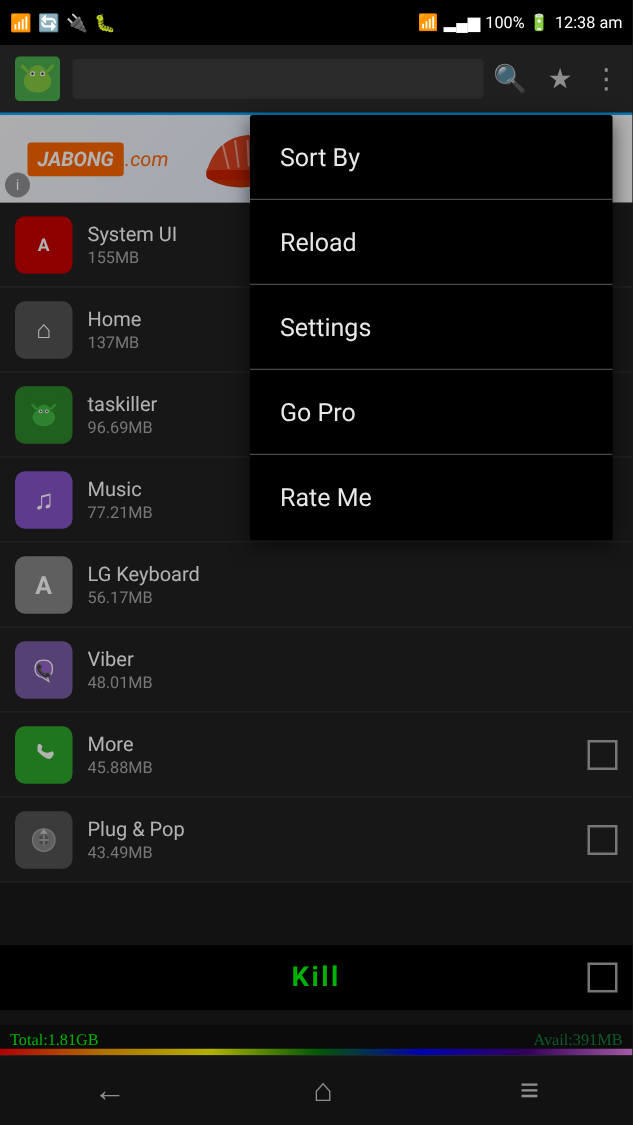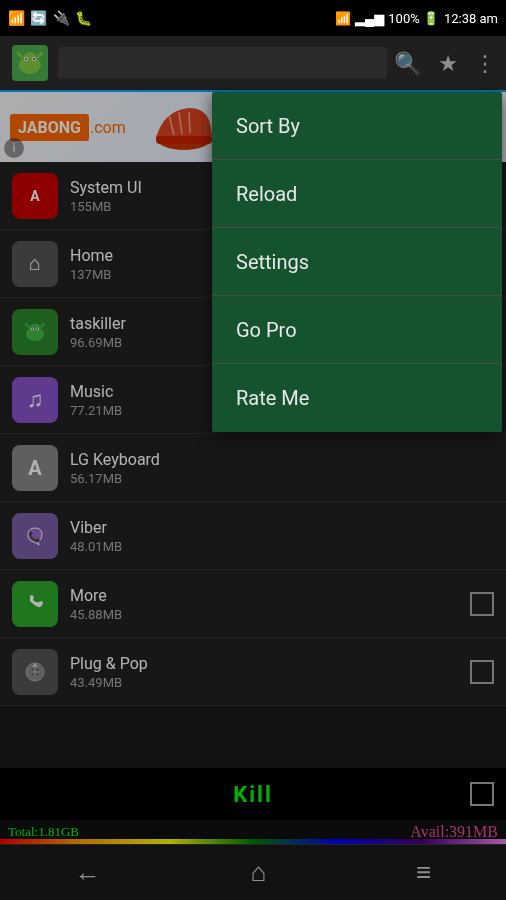--- a/index.html
+++ b/index.html
@@ -80,22 +80,23 @@
       align-items: center;
       overflow: hidden;
       position: relative;
     }
     .banner-img {
       width: 220px;
       height: 70px;
       background: linear-gradient(135deg, #f8f8f8 0%, #e8f0ff 100%);
       display: flex;
       align-items: center;
-      padding: 10px;
+      padding: 22px;
       gap: 8px;
+      font-style: italic;
     }
     .jabong-logo {
       background: #ff6600;
       color: #fff;
       font-weight: bold;
       font-size: 16px;
       padding: 4px 8px;
       border-radius: 3px;
       display: flex;
       align-items: center;
@@ -171,23 +172,23 @@
       top: 36px;
       left: 0;
       width: 100%;
       height: calc(900px - 36px);
       background: rgba(0,0,0,0.3);
       z-index: 10;
     }
     #dropdown-menu {
       position: absolute;
       top: 56px;
-      right: 4px;
+      right: 16px;
       width: 290px;
-      background: #14532d;
+      background: #000000;
       z-index: 20;
       border-radius: 2px;
       box-shadow: 0 4px 16px rgba(0,0,0,0.6);
     }
     .dropdown-item {
       height: 68px;
       display: flex;
       align-items: center;
       padding: 0 24px;
       color: #e8e8e8;
@@ -201,21 +202,21 @@
 
     
     #kill-bar {
       width: 100%;
       height: 52px;
       background: #000;
       display: flex;
       align-items: center;
       justify-content: center;
       position: absolute;
-      bottom: 80px;
+      bottom: 92px;
       left: 0;
     }
     .kill-btn {
       color: #00ff00;
       font-size: 22px;
       font-weight: bold;
       letter-spacing: 2px;
     }
 
     
@@ -230,22 +231,22 @@
       left: 0;
       font-family: Liberation Serif, serif;
     }
     .memory-total {
       color: #00ff00;
       font-size: 13px;
       padding-left: 8px;
       flex: 1;
     }
     .memory-avail {
-      color: #ec4899;
-      font-size: 16px;
+      color: #15803d;
+      font-size: 13px;
       padding-right: 8px;
     }
     .rainbow-strip {
       position: absolute;
       bottom: 0;
       left: 0;
       width: 100%;
       height: 5px;
       background: linear-gradient(to right, red, orange, yellow, green, blue, indigo, violet);
     }

